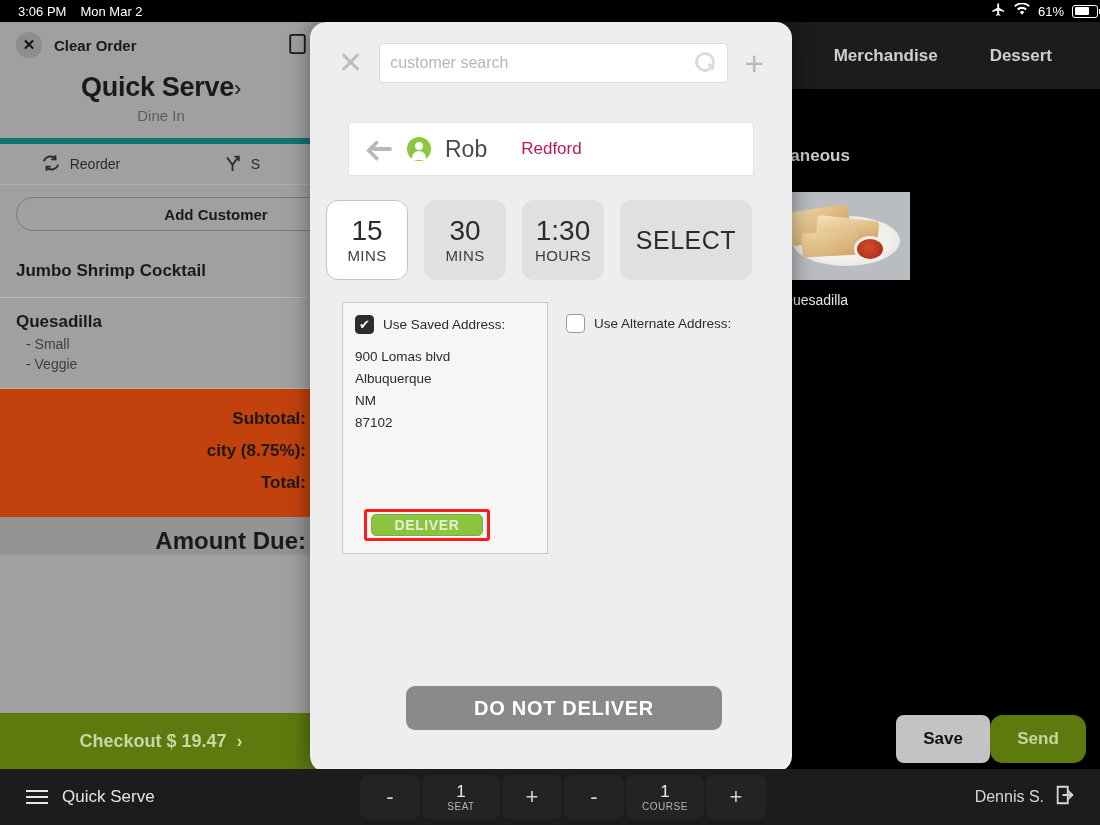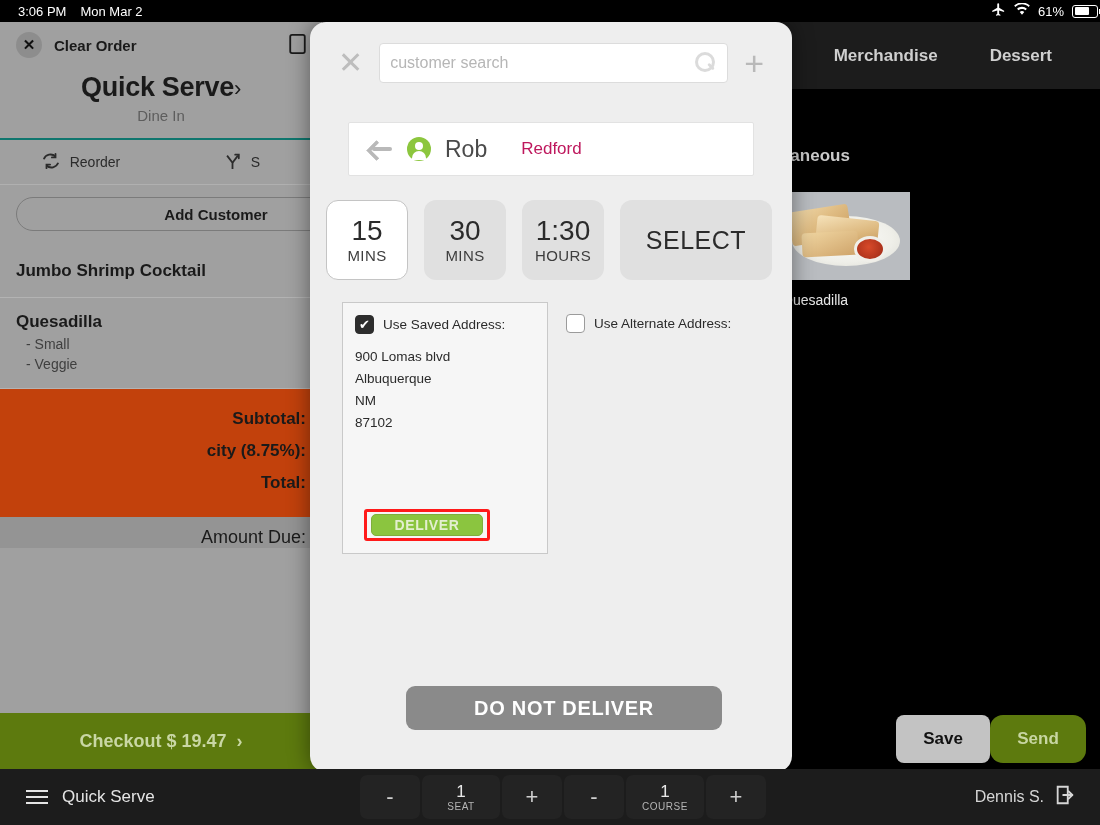--- a/index.html
+++ b/index.html
@@ -42,39 +42,39 @@
     width: 26px; height: 26px; border-radius: 50%; background: #8d8d8d;
     display: flex; align-items: center; justify-content: center;
     font-size: 15px; font-weight: bold; color: #111;
   }
   .op-clear .spacer { margin-left: auto; }
   .op-title { text-align: center; font-size: 27px; font-weight: bold; margin-top: 4px; letter-spacing: -.3px; }
   .op-title .chev { font-weight: normal; font-size: 22px; }
   .op-sub { text-align: center; font-size: 15px; color: #5d5d5d; margin-top: 4px; }
   .op-actions {
     margin-top: 14px; height: 47px; display: flex; align-items: center;
-    border-top: 2px solid #0f766e; border-bottom: 1px solid #b0b0b0;
+    border-top: 6px solid #0f766e; border-bottom: 1px solid #b0b0b0;
   }
   .op-act { flex: 1; display: flex; align-items: center; justify-content: center; gap: 9px;
             font-size: 14px; color: #2b2b2b; }
   .op-addcust-wrap { padding: 12px 16px 0 16px; }
   .op-addcust {
     height: 34px; border: 1px solid #7b7b7b; border-radius: 18px;
     display: flex; align-items: center; justify-content: center;
     font-size: 15px; font-weight: bold; color: #1a1a1a;
     width: 400px;
   }
   .op-items { margin-top: 16px; }
   .op-item { padding: 14px 16px 16px 16px; border-bottom: 1px solid #b3b3b3; }
   .op-item-name { font-size: 17px; font-weight: bold; }
   .op-item-mod { font-size: 14px; color: #3f3f3f; margin-top: 4px; padding-left: 10px; }
   .op-totals { background: #c2410c; padding: 14px 16px 18px 16px; }
   .op-trow { text-align: right; font-size: 17px; font-weight: bold; padding: 6px 0; }
   .op-due { background: #949494; padding: 10px 16px 0 16px; }
-  .op-due-row { text-align: right; font-size: 18px; font-weight: normal; }
+  .op-due-row { text-align: right; font-size: 24px; font-weight: bold; }
   .op-checkout {
     position: absolute; left: 0; bottom: 0; width: 322px; height: 56px;
     background: #5d7a0e; color: #c9d7a4; display: flex; align-items: center;
     justify-content: center; font-size: 18px; font-weight: bold; gap: 10px;
   }
 
   
   .menupanel { position: absolute; left: 322px; top: 22px; right: 0; bottom: 56px; background: #000; }
   .menu-tabs {
     position: absolute; top: 0; left: 0; right: 0; height: 67px; background: #1c1c1c;
@@ -192,21 +192,21 @@
   .time-row { display: flex; gap: 16px; justify-content: flex-start; margin-top: 24px; margin-left: 16px; }
   .time-btn {
     background: #e0e0e0; border-radius: 12px; width: 82px; height: 80px;
     display: flex; flex-direction: column; align-items: center; justify-content: center; gap: 2px;
     border: 1px solid transparent;
   }
   .time-btn.sel { background: #fff; border: 1px solid #c4c4c4; }
   .time-btn .big { font-size: 28px; color: #2b2b2b; line-height: 1.05; }
   .time-btn .small { font-size: 15px; color: #3d3d3d; letter-spacing: .4px; }
   .select-btn {
-    background: #e0e0e0; border-radius: 12px; width: 152px; height: 80px;
+    background: #e0e0e0; border-radius: 12px; width: 132px; height: 80px;
     display: flex; align-items: center; justify-content: center;
     font-size: 25px; color: #2b2b2b; letter-spacing: .5px;
   }
   .delivtime { text-align: center; margin-top: 18px; font-size: 15px; color: #3a3a3a; }
 
   .addr-area { margin: 22px 32px 0 32px; display: flex; gap: 0; position: relative; }
   .addr-box {
     width: 206px; height: 252px; background: #f6f6f6; border: 1px solid #c9c9c9;
     padding: 12px 12px; position: relative;
   }

